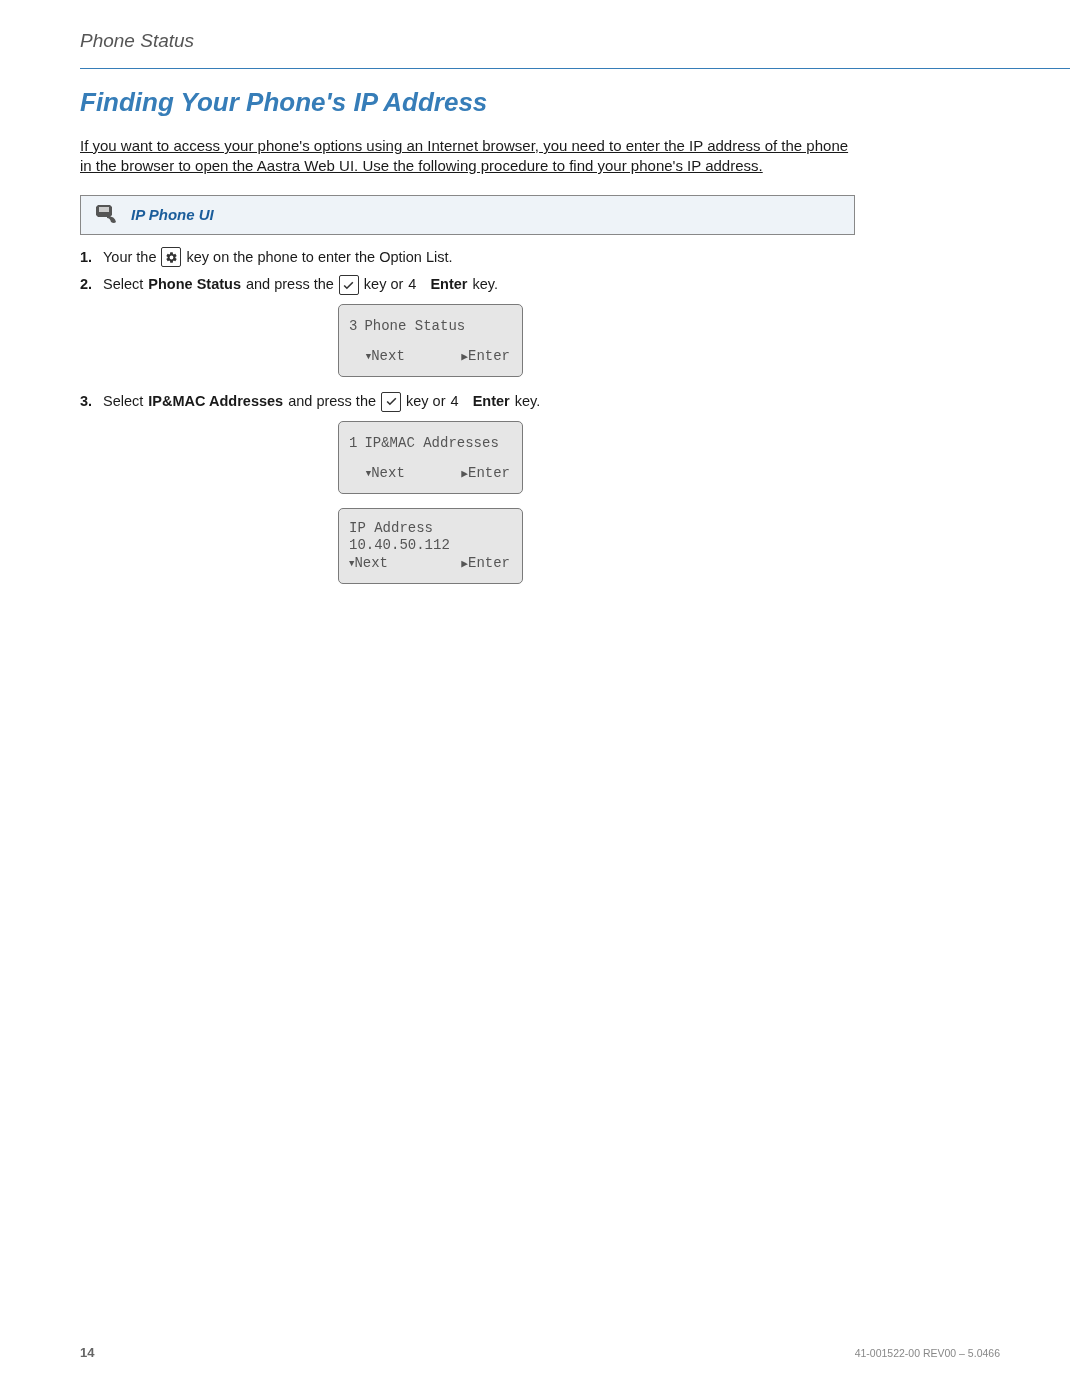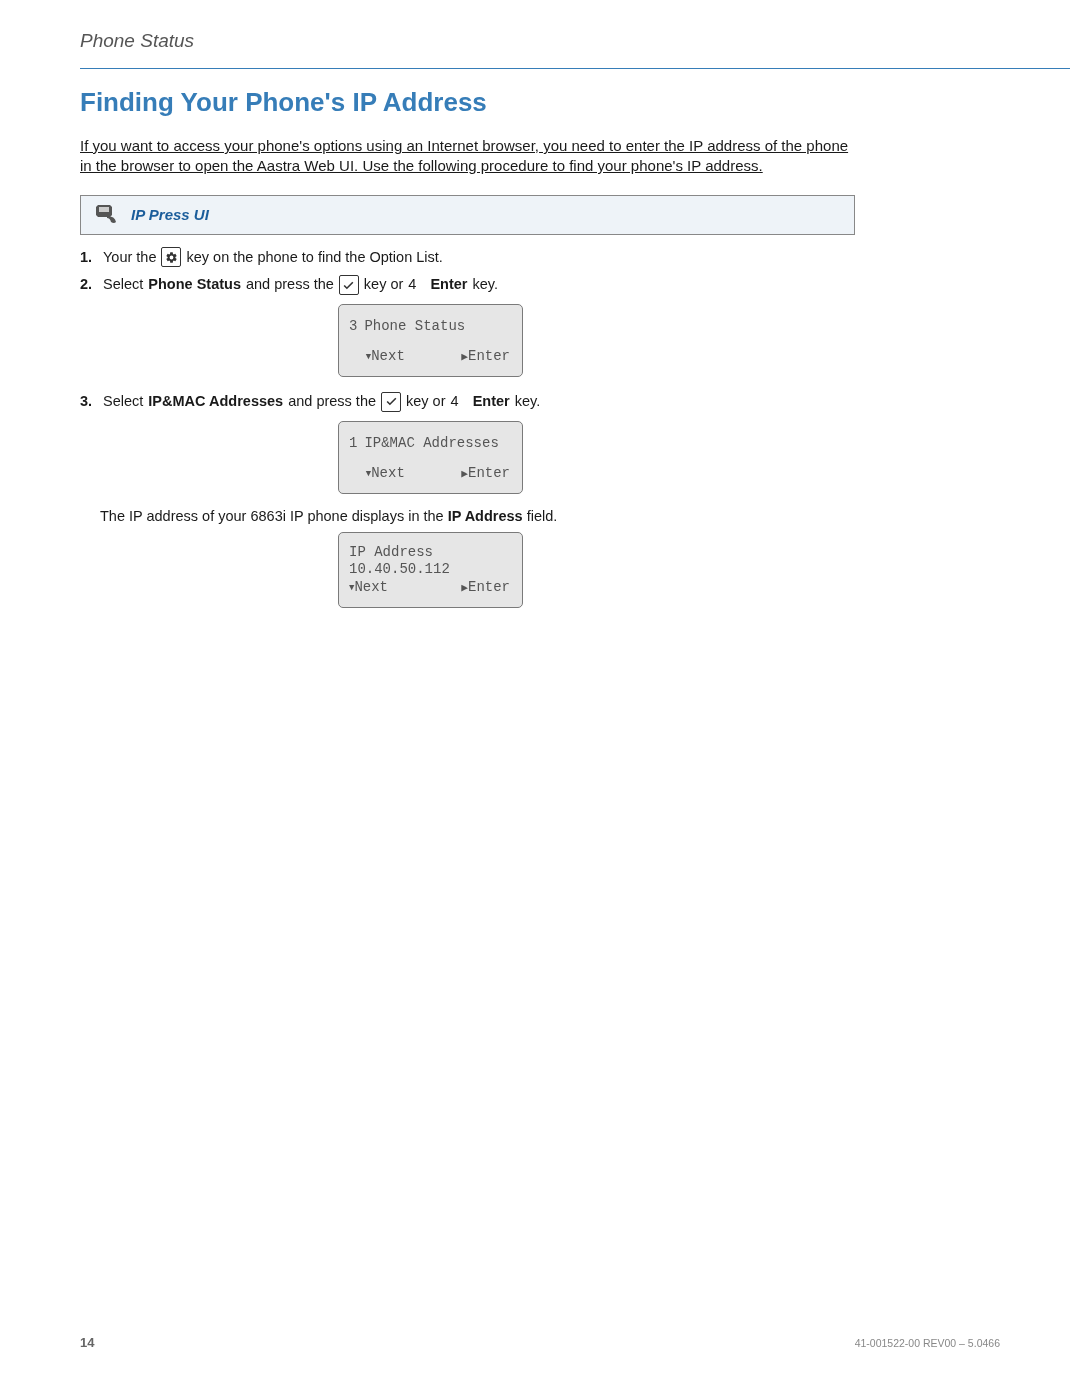--- a/index.html
+++ b/index.html
@@ -21,20 +21,21 @@
   }
   .hr {
     border: none;
     border-top: 1.5px solid #367db8;
     margin-bottom: 18px;
     width: 990px;
   }
   .section-title {
     color: #367db8;
     font-weight: 700;
+    font-style: italic;
     font-size: 26px;
     margin-bottom: 18px;
   }
   .intro {
     font-size: 15px;
     line-height: 1.35;
     margin-bottom: 18px;
     max-width: 780px;
     text-decoration: underline;
   }
@@ -98,21 +99,21 @@
   .lcd-line1 { margin-bottom: 0; }
   .lcd-bottom { display: flex; justify-content: space-between; align-items: flex-end; }
   .tri-down { font-size: 9px; position: relative; top: -1px; }
   .tri-right { font-size: 11px; position: relative; top: 0; }
   .indent-note {
     font-size: 14.5px;
     margin: 8px 0 4px 20px;
   }
   .footer {
     position: absolute;
-    bottom: 47px;
+    bottom: 37px;
     left: 80px;
     right: 80px;
     display: flex;
     justify-content: space-between;
     align-items: baseline;
     font-size: 12px;
   }
   .footer .pg { font-weight: 700; color: #666; font-size: 13px; }
   .footer .rev { color: #888; font-size: 10.5px; }
   b { font-weight: 700; }
@@ -129,33 +130,33 @@
   <p class="intro">If you want to access your phone's options using an Internet browser, you need to enter the IP address of the phone in the browser to open the Aastra Web UI. Use the following procedure to find your phone's IP address.</p>
 
   <div class="callout">
     <span>
       <svg width="26" height="22" viewBox="0 0 26 22">
         <path d="M5 3 L17 3 L19 5 L19 13 L17 15 L5 15 L3 13 L3 5 Z" fill="#555"></path>
         <rect x="6" y="5" width="10" height="5" fill="#ccc"></rect>
         <path d="M14 14 Q22 14 23 20 Q21 22 18 20 Q17 16 14 16 Z" fill="#555"></path>
       </svg>
     </span>
-    <span class="callout-label">IP Press UI</span>
+    <span class="callout-label">IP Phone UI</span>
   </div>
 
   <ol class="steps">
     <li class="step">
       <span class="step-num">1.</span>
       <span>Your the</span>
       <span class="keycap">
         <svg width="13" height="13" viewBox="0 0 24 24">
             <path fill="#333" d="M19.14 12.94a7.07 7.07 0 000-1.88l2.03-1.58a.5.5 0 00.12-.64l-1.92-3.32a.5.5 0 00-.6-.22l-2.39.96a7.03 7.03 0 00-1.62-.94l-.36-2.54a.5.5 0 00-.5-.42h-3.84a.5.5 0 00-.5.42l-.36 2.54c-.58.24-1.12.55-1.62.94l-2.39-.96a.5.5 0 00-.6.22L2.71 8.84a.5.5 0 00.12.64l2.03 1.58a7.07 7.07 0 000 1.88l-2.03 1.58a.5.5 0 00-.12.64l1.92 3.32c.13.22.39.31.6.22l2.39-.96c.5.39 1.04.7 1.62.94l.36 2.54c.4.24.25.42.5.42h3.84c.25 0 .46-.18.5-.42l.36-2.54c.58-.24 1.12-.55 1.62-.94l2.39.96c.21.09.47 0 .6-.22l1.92-3.32a.5.5 0 00-.12-.64l-2.03-1.58zM12 15.5A3.5 3.5 0 1112 8.5a3.5 3.5 0 010 7z"></path>
           </svg>
       </span>
-      <span>key on the phone to find the Option List.</span>
+      <span>key on the phone to enter the Option List.</span>
     </li>
 
     <li class="step">
       <span class="step-num">2.</span>
       <span>Select</span>
       <b>Phone Status</b>
       <span>and press the</span>
       <span class="keycap">
         <svg width="13" height="13" viewBox="0 0 24 24">
             <path fill="none" stroke="#333" stroke-width="3" d="M4 12l5 5L20 6"></path>
@@ -203,25 +204,20 @@
     <div class="lcd-top">
       <span>1</span>
       <span>IP&amp;MAC Addresses</span>
     </div>
     <div class="lcd-bottom">
       <span>&nbsp;&nbsp;<span class="tri-down">▼</span><span>Next</span></span>
       <span><span class="tri-right">▶</span><span>Enter</span></span>
     </div>
   </div>
 
-  <p class="indent-note">
-    <span>The IP address of your 6863i IP phone displays in the</span>
-    <b>IP Address</b>
-    <span>field.</span>
-  </p>
 
   <div class="lcd tight">
     <div class="lcd-line1">IP Address</div>
     <div class="lcd-line2">10.40.50.112</div>
     <div class="lcd-bottom">
       <span><span class="tri-down">▼</span><span>Next</span></span>
       <span><span class="tri-right">▶</span><span>Enter</span></span>
     </div>
   </div>
 </div>

